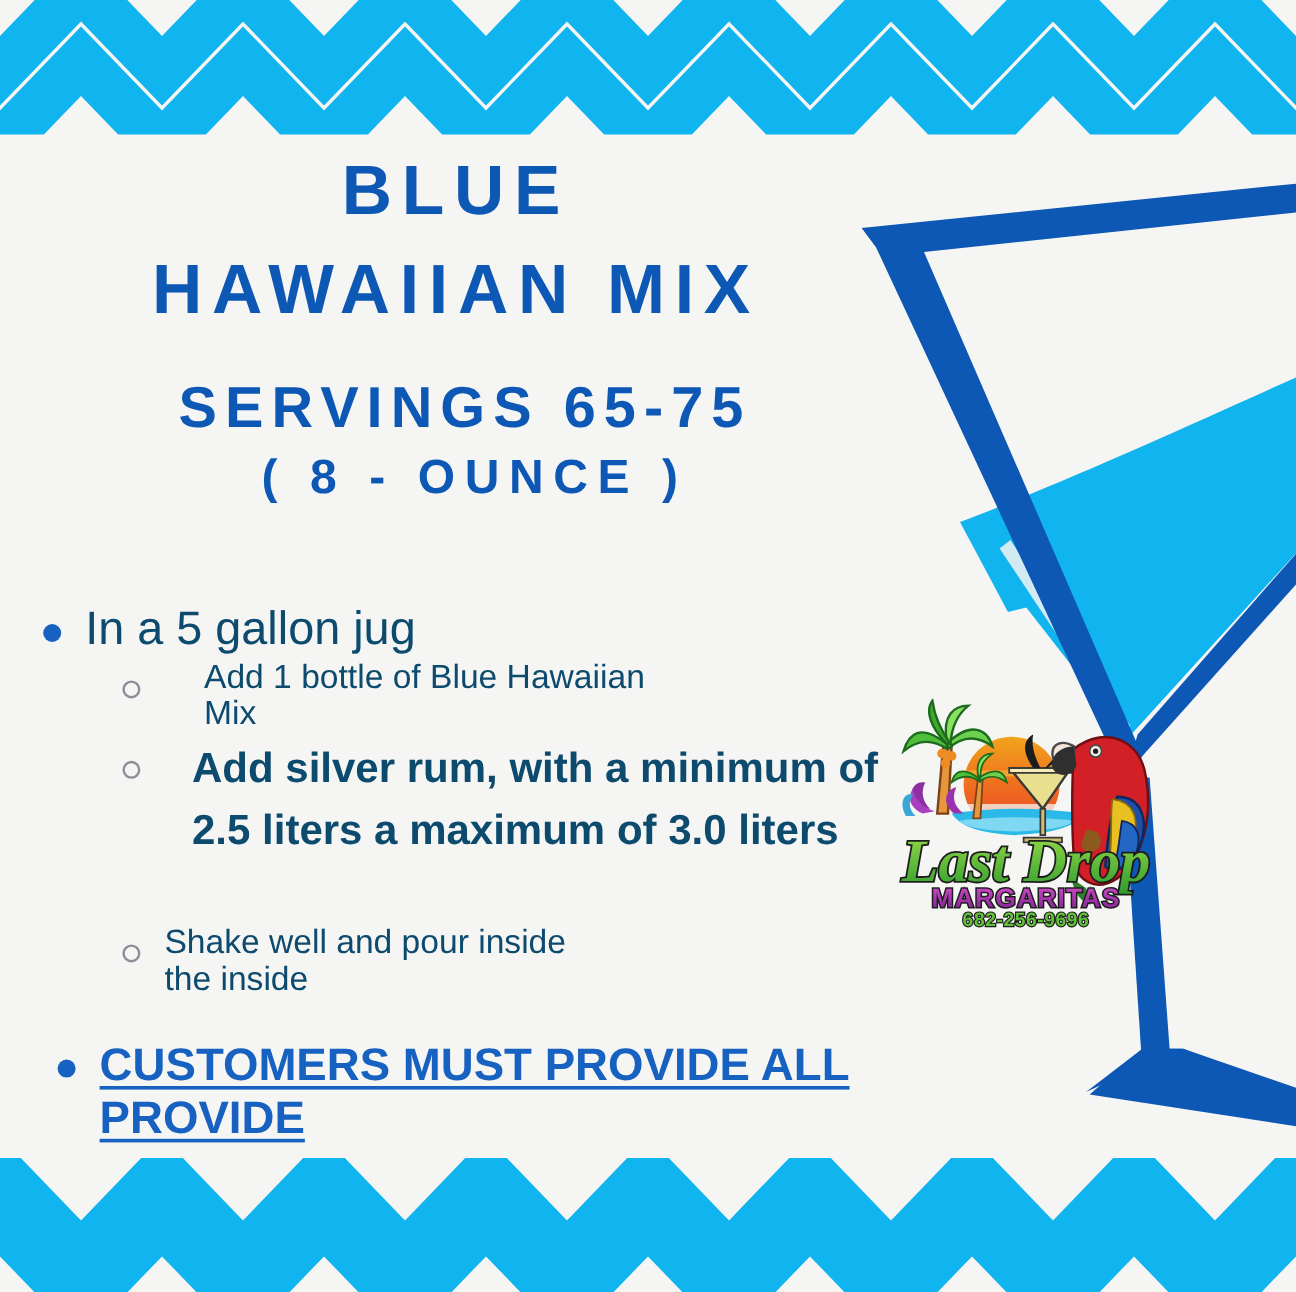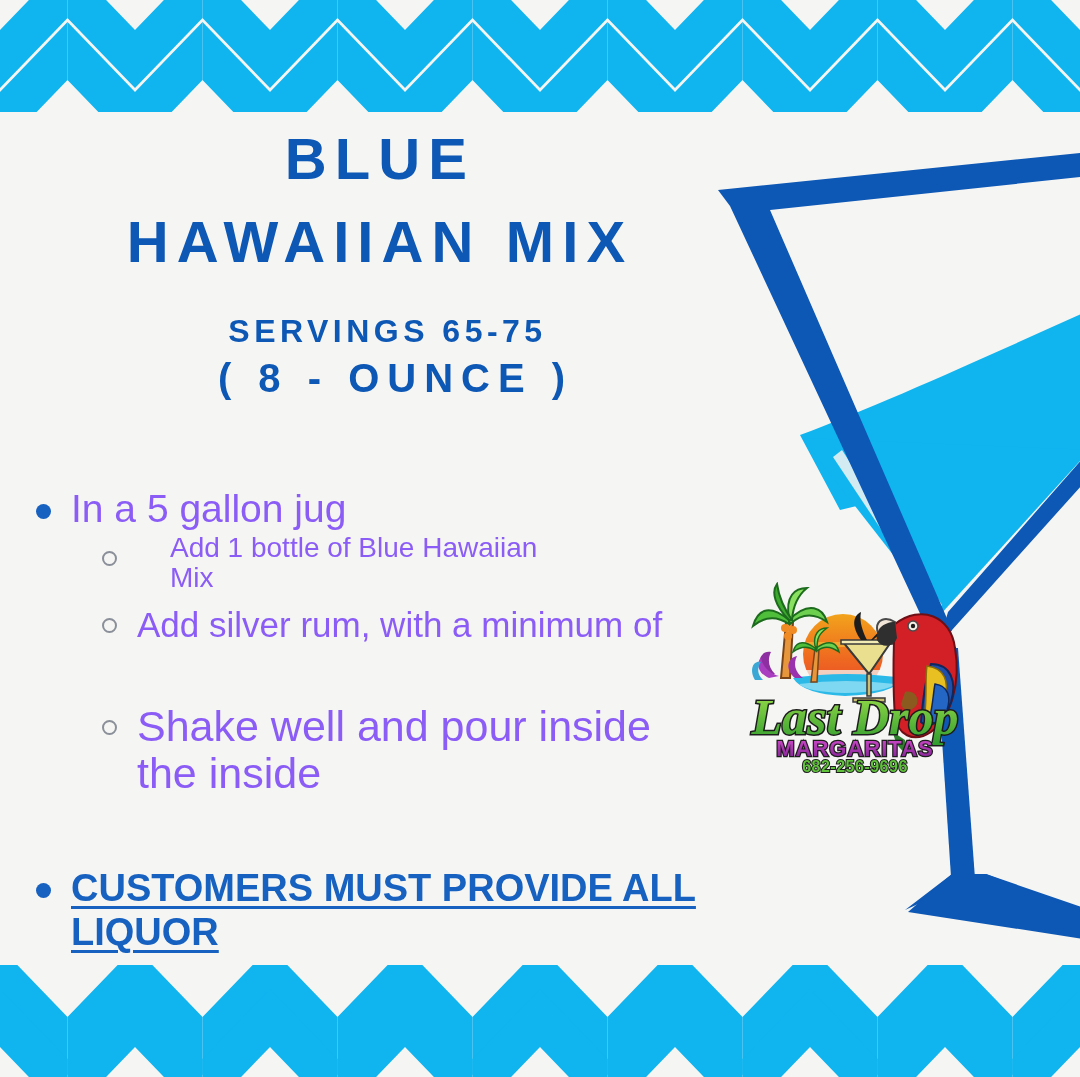--- a/index.html
+++ b/index.html
@@ -55,41 +55,41 @@
     color: #0d57b5;
   }
   .title-line {
     font-weight: bold;
     letter-spacing: 0.14em;
     line-height: 1.06;
   }
   .title-1 { font-size: 58px; margin-bottom: 22px; }
   .title-2 { font-size: 58px; margin-bottom: 38px; }
   .subtitle-1 {
-    font-size: 32px;
+    font-size: 48px;
     font-weight: bold;
     letter-spacing: 0.14em;
     line-height: 1.25;
     padding-left: 15px;
   }
   .subtitle-2 {
     font-size: 40px;
     font-weight: bold;
     letter-spacing: 0.2em;
     line-height: 1.35;
     padding-left: 31px;
   }
 
   
   .body-list {
     position: absolute;
-    top: 487px;
+    top: 503px;
     left: 28px;
     width: 790px;
-    color: #8b5cf6;
+    color: #0c4a6e;
   }
   .lvl1 {
     display: flex;
     align-items: flex-start;
     font-size: 39px;
     font-weight: 500;
     line-height: 1.12;
     margin-bottom: 2px;
   }
   .lvl1 .disc {
@@ -109,28 +109,28 @@
   .lvl2 .ring {
     flex: 0 0 auto;
     width: 15px;
     height: 15px;
     border-radius: 50%;
     border: 2px solid #8a8f99;
     box-sizing: border-box;
     margin: 18px 20px 0 0;
   }
   .lvl2-big { font-size: 28px; font-weight: 500; margin-bottom: 6px; gap: 33px; }
-  .lvl2-mid { font-size: 35px; font-weight: 400; line-height: 1.45; }
-  .lvl2-shake { font-size: 43px; font-weight: 500; margin-top: 52px; }
+  .lvl2-mid { font-size: 35px; font-weight: 700; line-height: 1.45; gap: 23px; }
+  .lvl2-shake { font-size: 28px; font-weight: 500; margin-top: 52px; }
   .lvl2-shake .ring { margin-top: 17px; }
 
   .warning-row {
     position: absolute;
     top: 866px;
-    left: 28px;
+    left: 40px;
     display: flex;
     align-items: flex-start;
     width: 800px;
     color: #1761c0;
   }
   .warning-row .disc {
     flex: 0 0 auto;
     width: 15px;
     height: 15px;
     border-radius: 50%;
@@ -243,39 +243,40 @@
         <span>
           <span>Add 1 bottle of Blue Hawaiian</span><br>
           <span>Mix</span>
         </span>
       </div>
 
       <div class="lvl2 lvl2-mid">
         <span class="ring"></span>
         <span>
           <span>Add silver rum, with a minimum of</span><br>
+          <span>2.5 liters a maximum of 3.0 liters</span>
         </span>
       </div>
 
       <div class="lvl2 lvl2-shake">
         <span class="ring"></span>
         <span>
           <span>Shake well and pour inside</span><br>
           <span>the inside</span>
         </span>
       </div>
 
     </div>
   </div>
 
   <div class="warning-row">
     <span class="disc"></span>
     <span class="warning-text">
       <span>CUSTOMERS MUST PROVIDE ALL</span><br>
-      <span>LIQUOR</span>
+      <span>PROVIDE</span>
     </span>
   </div>
 
   <div class="logo">
     <svg width="220" height="192" viewBox="0 0 220 192" xmlns="http://www.w3.org/2000/svg">
       <defs>
         <linearGradient id="sunset" x1="0" y1="0" x2="0" y2="1">
           <stop offset="0%" stop-color="#f2a31c"></stop>
           <stop offset="55%" stop-color="#ef6a20"></stop>
           <stop offset="100%" stop-color="#e8442a"></stop>

